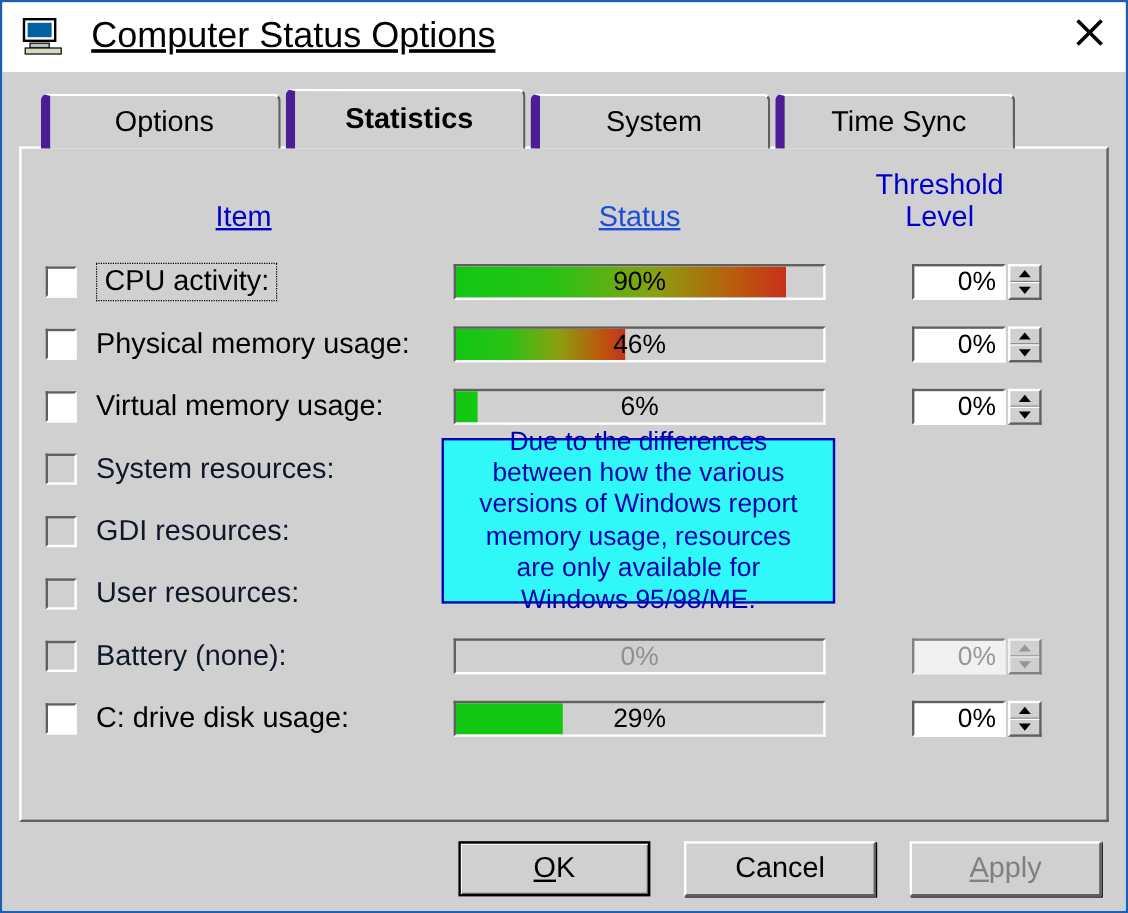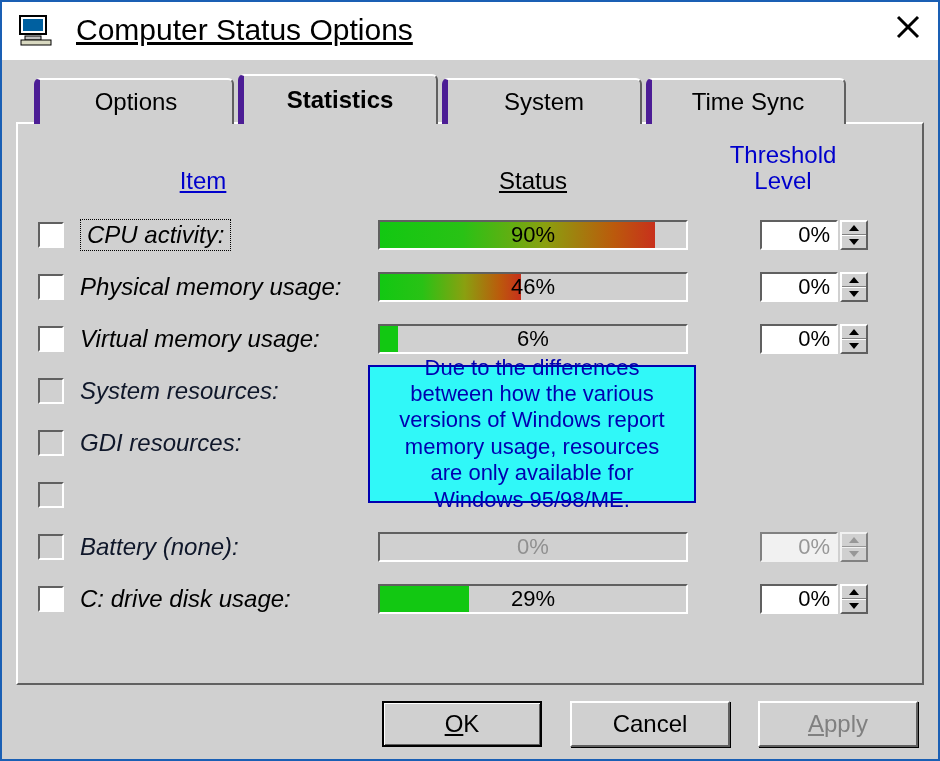--- a/index.html
+++ b/index.html
@@ -68,21 +68,21 @@
   }
   .tab {
     height: 46px;
     display: flex;
     align-items: center;
     justify-content: center;
     font-size: 24px;
     color: #000;
     background: #d0d0d0;
     border-top: 2px solid #fff;
-    border-left: 6px solid #4c1d95;
+    border-left: 8px solid #4c1d95;
     border-right: 2px solid #606060;
     border-bottom: none;
     border-radius: 6px 6px 0 0;
     padding: 16px 10px;
     min-width: 200px;
     cursor: default;
     margin-right: 4px;
   }
   .tab.active {
     font-weight: bold;
@@ -111,42 +111,41 @@
   .headers .h-item {
     width: 330px;
     text-align: center;
     color: #0000cc;
     text-decoration: underline;
     font-size: 24px;
   }
   .headers .h-status {
     width: 330px;
     text-align: center;
-    color: #000000;
+    color: #1d4ed8;
     text-decoration: underline;
     font-size: 24px;
   }
   .headers .h-thresh {
     width: 170px;
     text-align: center;
     color: #0000cc;
     font-size: 24px;
     line-height: 1.1;
   }
   .rows { position: relative; }
   .row {
     display: flex;
     align-items: center;
     height: 52px;
   }
   .row .cell-item {
     width: 330px;
     display: flex;
     align-items: center;
-    font-style: italic;
   }
   .row .cell-status {
     width: 330px;
     display: flex;
     align-items: center;
     justify-content: center;
   }
   .row .cell-thresh {
     width: 170px;
     display: flex;
@@ -420,20 +419,21 @@
             <div class="chk disabled"></div>
             <span class="lbl disabled">GDI resources:</span>
           </div>
           <div class="cell-status"></div>
           <div class="cell-thresh"></div>
         </div>
 
         <div class="row">
           <div class="cell-item">
             <div class="chk disabled"></div>
+            <span class="lbl disabled">User resources:</span>
           </div>
           <div class="cell-status"></div>
           <div class="cell-thresh"></div>
         </div>
 
         <div class="row">
           <div class="cell-item">
             <div class="chk disabled"></div>
             <span class="lbl disabled">Battery (none):</span>
           </div>

